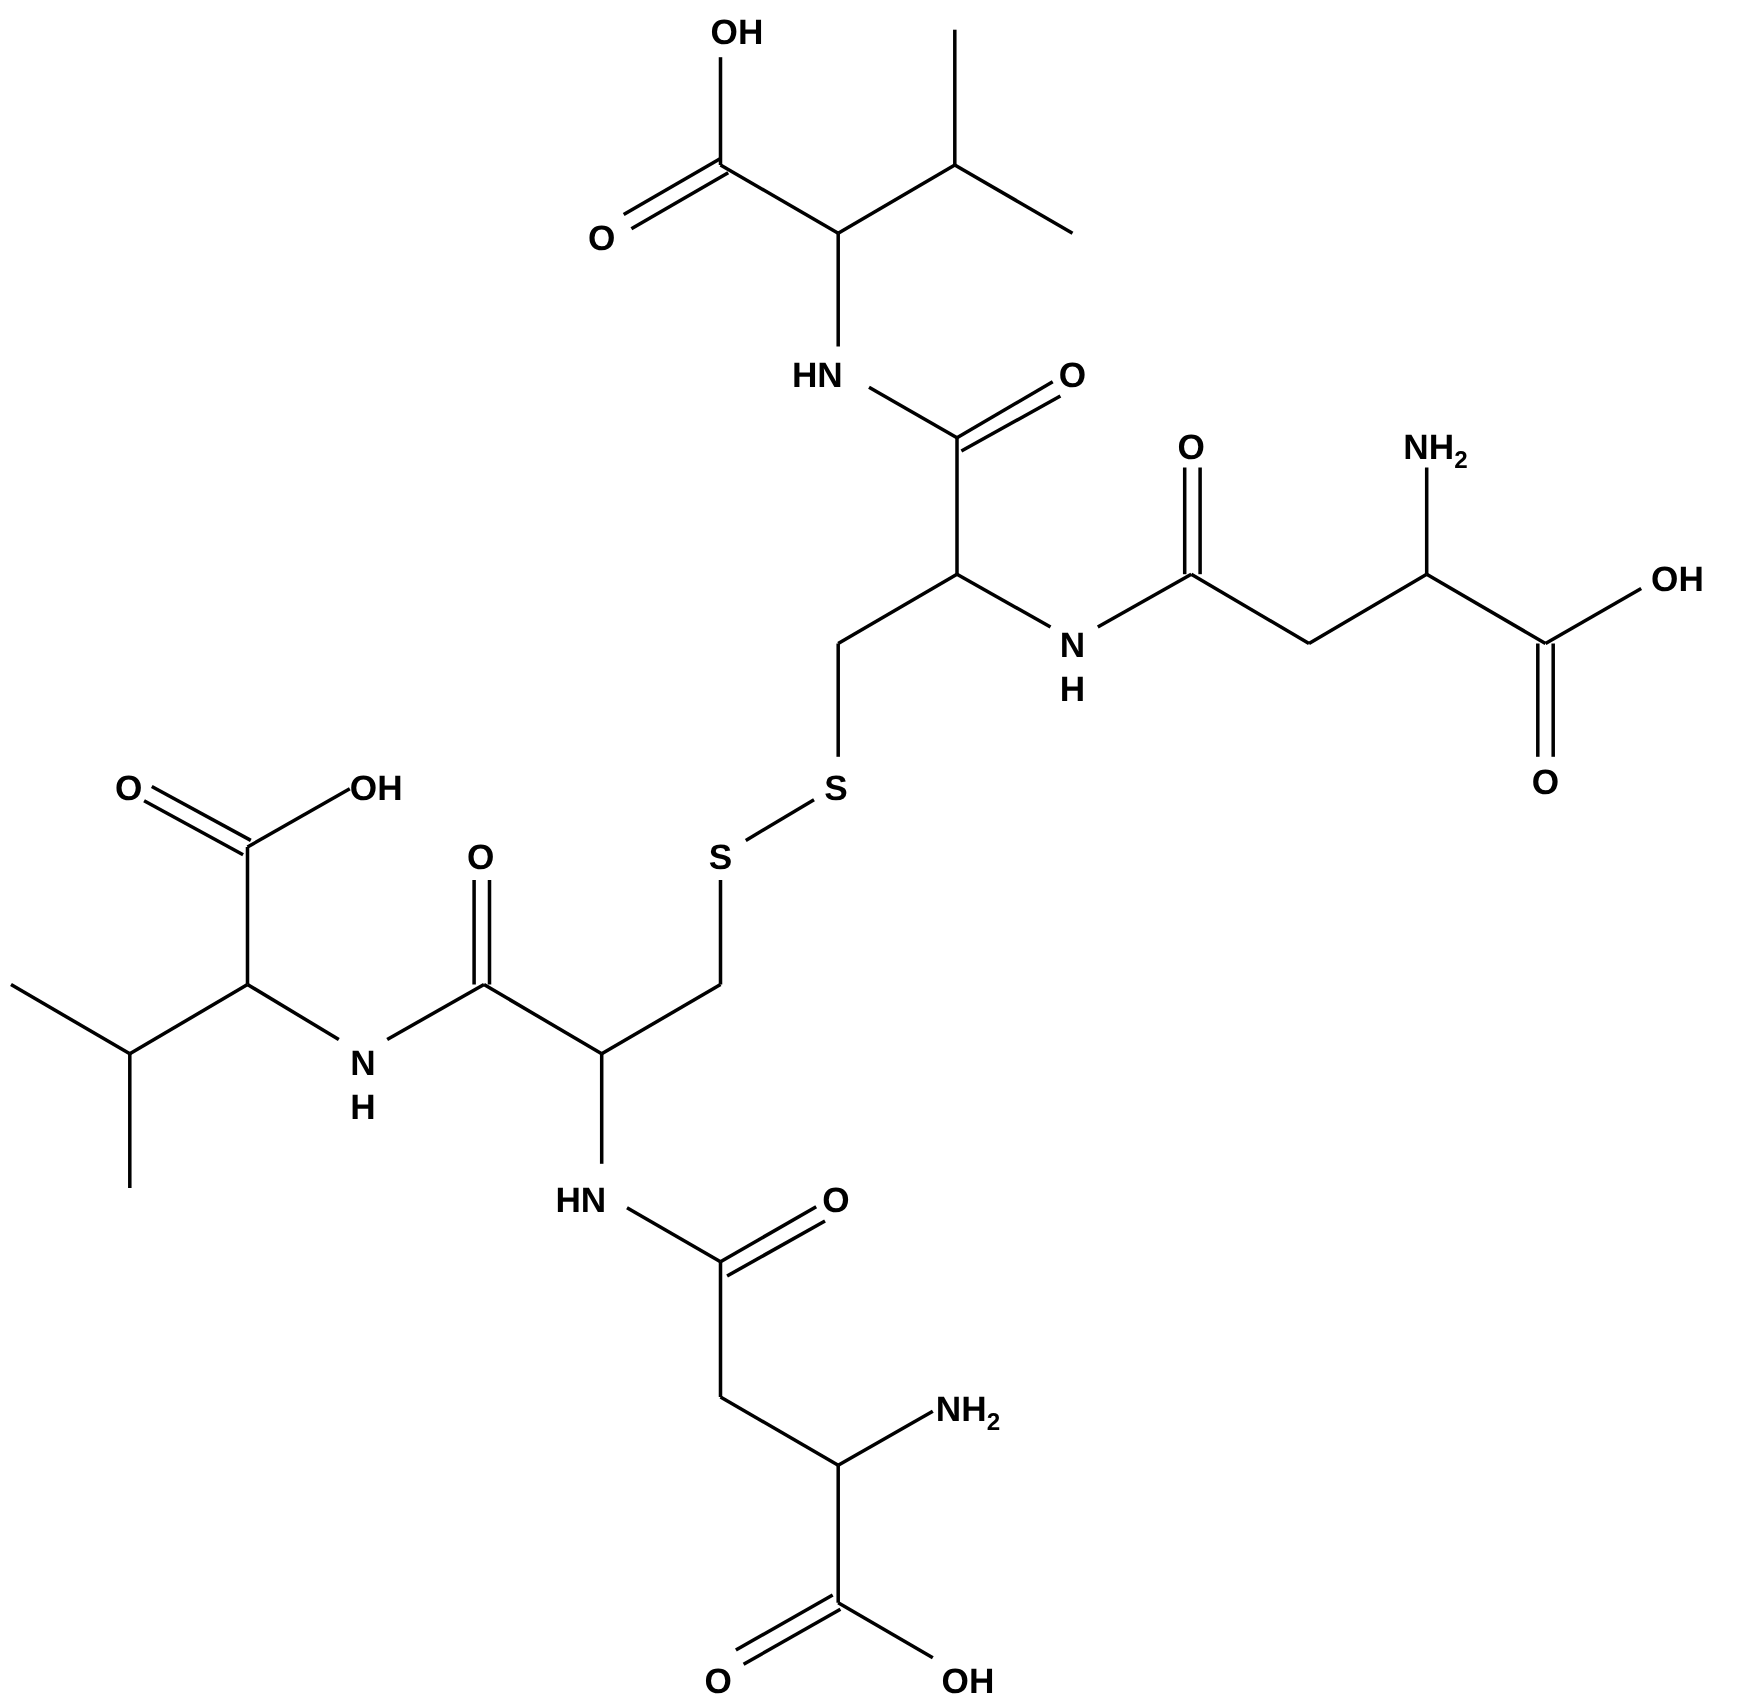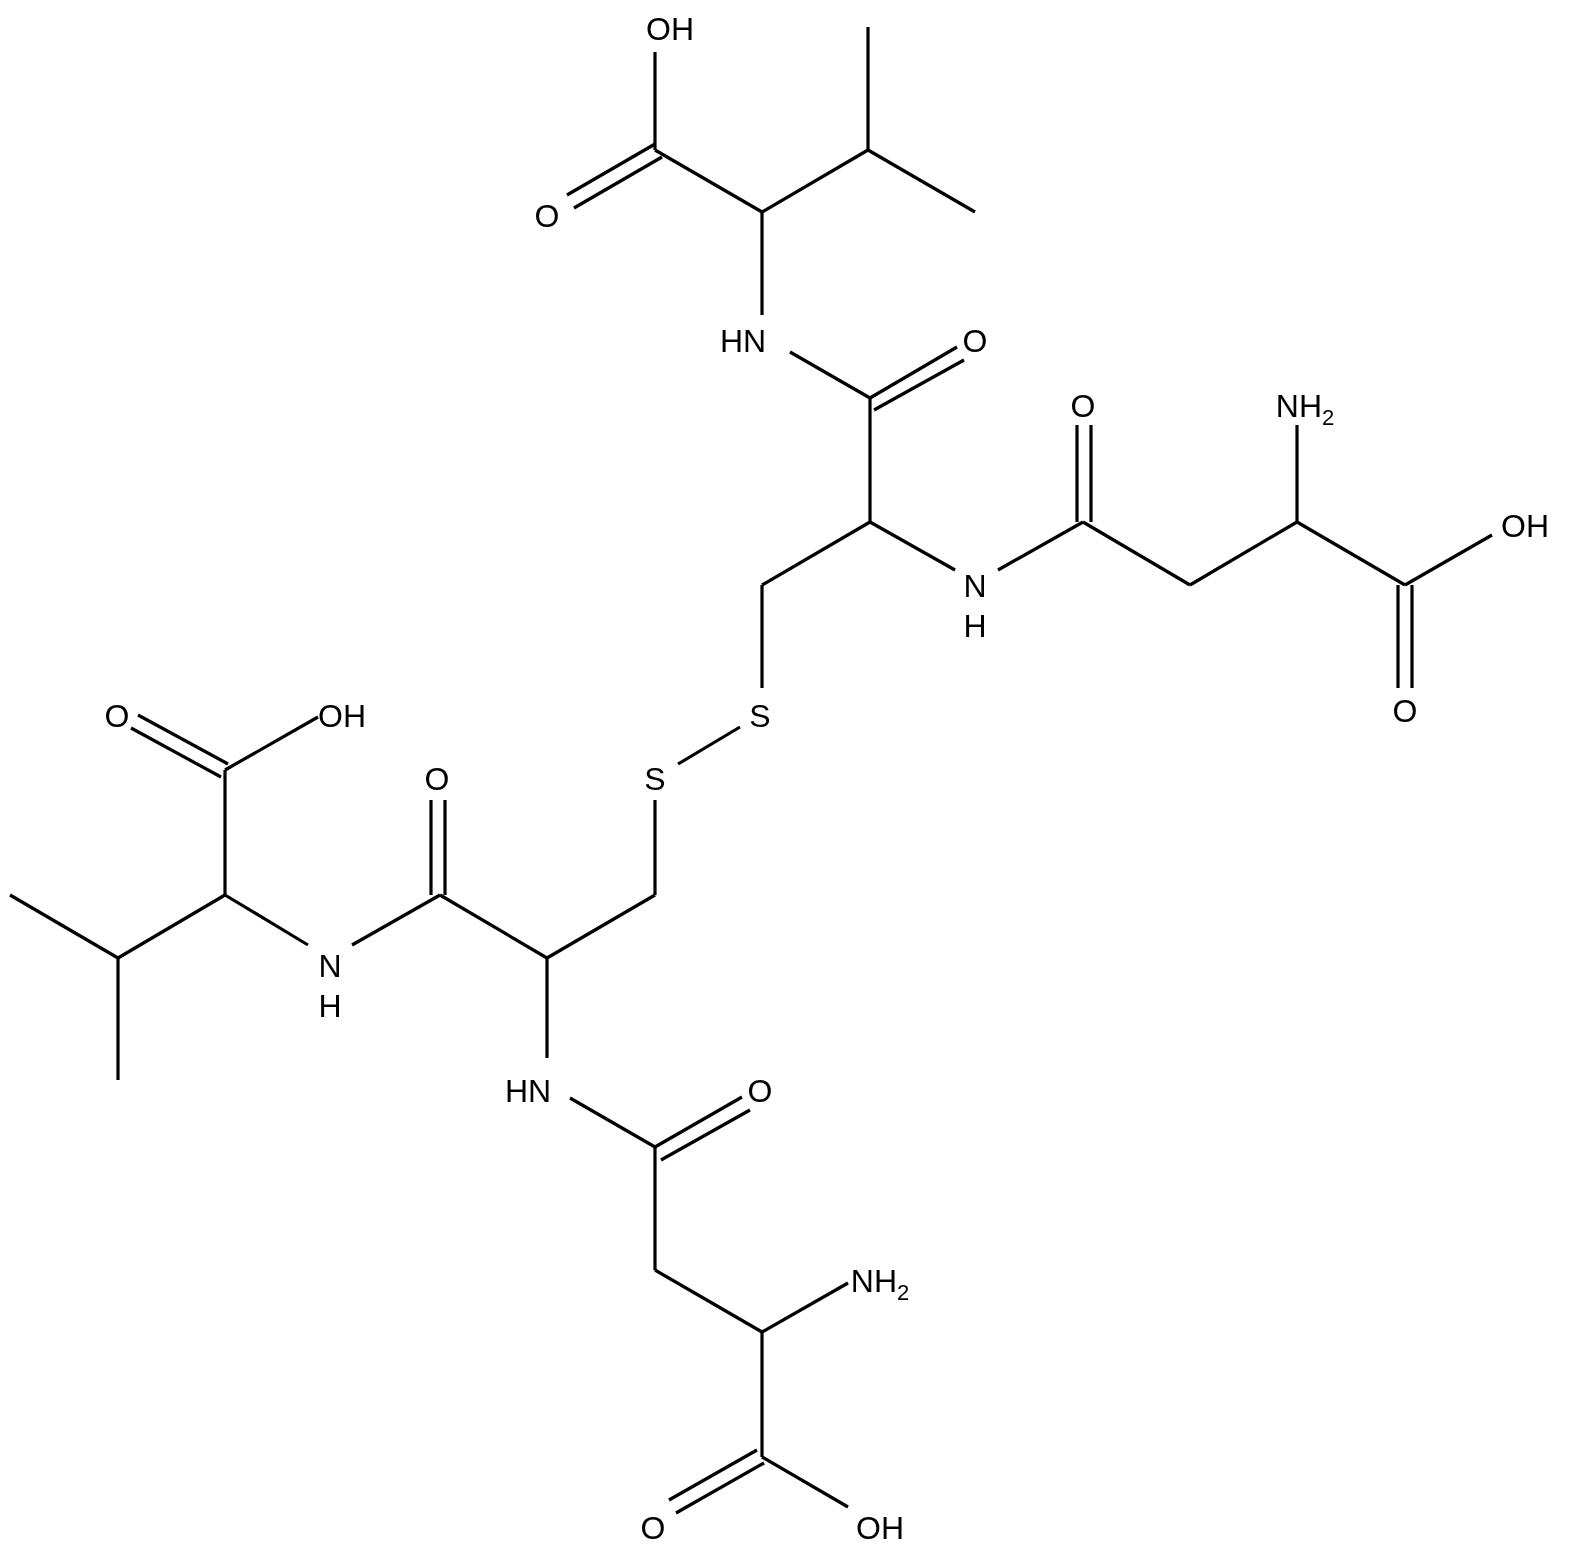--- a/index.html
+++ b/index.html
@@ -1,16 +1,16 @@
 <!DOCTYPE html>
 <html><head>
 <meta charset="utf-8">
 <style>
 html,body{margin:0;padding:0;background:#fff;}
-#canvas{width:1376px;height:1552px;position:relative;}
+#canvas{width:1376px;height:1552px;position:relative;font-weight:bold;}
 svg{position:absolute;left:0;top:0;}
 .b{stroke:#000;stroke-width:3.2;fill:none;stroke-linecap:butt;}
 .lbl{font-family:"Liberation Sans",sans-serif;font-size:32px;fill:#000;}
 .sub{font-size:22px;}
 </style>
 </head>
 <body>
 
 <div id="canvas">
 <svg width="1580" height="1552" viewBox="0 0 1580 1552">

